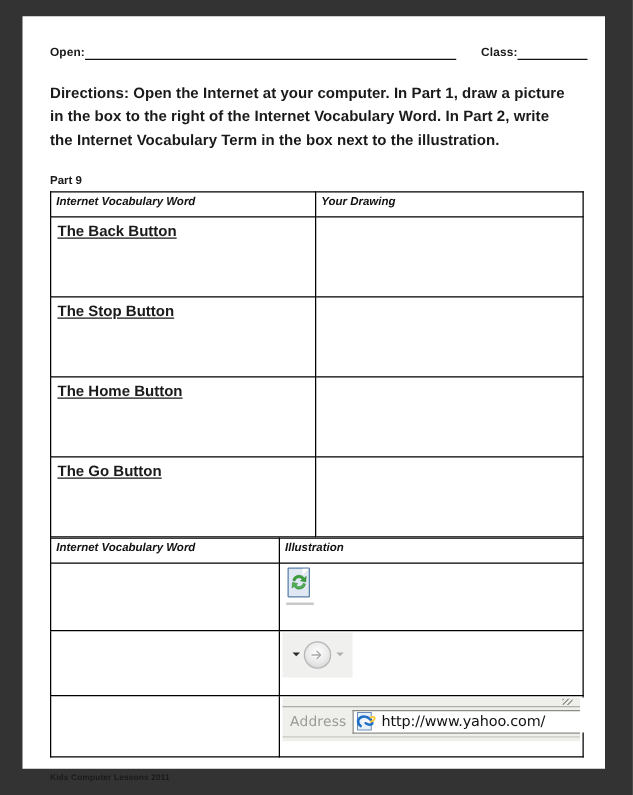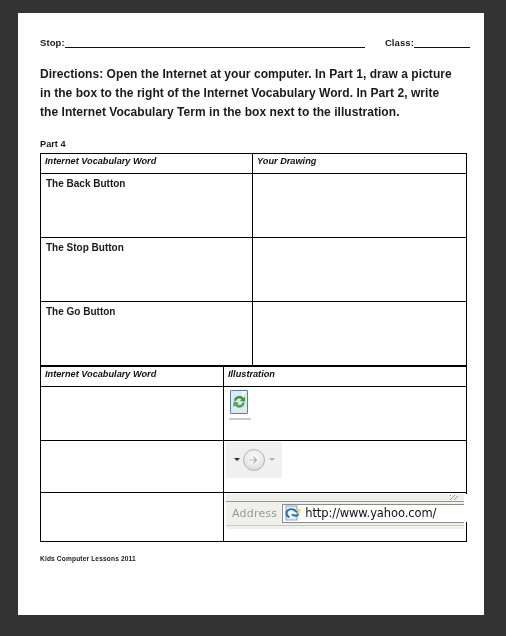--- a/index.html
+++ b/index.html
@@ -87,24 +87,25 @@
   table.sheet th {
     font-size: 9.2px;
     font-style: italic;
     font-weight: 700;
     text-align: left;
     color: #111;
     padding: 2px 0 4px 4px;
     height: 13px;
   }
   table.sheet td.word {
-    font-size: 10px;
+    font-size: 12px;
     font-weight: 600;
     color: #1a1a1a;
     padding: 4px 0 8px 5px;
+    text-decoration: underline;
   }
   table.sheet td.draw { padding: 0; }
 
   
   #part1-table col.c1 { width: 212px; }
   #part1-table col.c2 { width: 214px; }
   #part1-table tr.datarow td { height: 51px; }
 
   
   #part2-table col.c1 { width: 183px; }
@@ -260,47 +261,51 @@
   }
 </style>
 </head>
 <body>
 
 <div id="screen">
   <div id="page">
     <div class="content">
 
       <div class="nameline">
-        <span class="lbl">Stop:</span>
+        <span class="lbl">Open:</span>
         <span class="rule name-rule"></span>
         <span class="lbl">Class:</span>
         <span class="rule class-rule"></span>
       </div>
 
       <p class="directions">Directions: Open the Internet at your computer. In Part 1, draw a picture in the box to the right of the Internet Vocabulary Word. In Part 2, write the Internet Vocabulary Term in the box next to the illustration.</p>
 
-      <div class="part-label">Part 4</div>
+      <div class="part-label">Part 9</div>
       <table class="sheet" id="part1-table">
         <colgroup>
             <col class="c1">
             <col class="c2">
           </colgroup>
         <thead>
           <tr>
             <th>Internet Vocabulary Word</th>
             <th>Your Drawing</th>
           </tr>
         </thead>
         <tbody>
           <tr class="datarow">
             <td class="word">The Back Button</td>
             <td class="draw"></td>
           </tr>
           <tr class="datarow">
             <td class="word">The Stop Button</td>
+            <td class="draw"></td>
+          </tr>
+          <tr class="datarow">
+            <td class="word">The Home Button</td>
             <td class="draw"></td>
           </tr>
           <tr class="datarow">
             <td class="word">The Go Button</td>
             <td class="draw"></td>
           </tr>
         </tbody>
       </table>
 
       <table class="sheet" id="part2-table">

